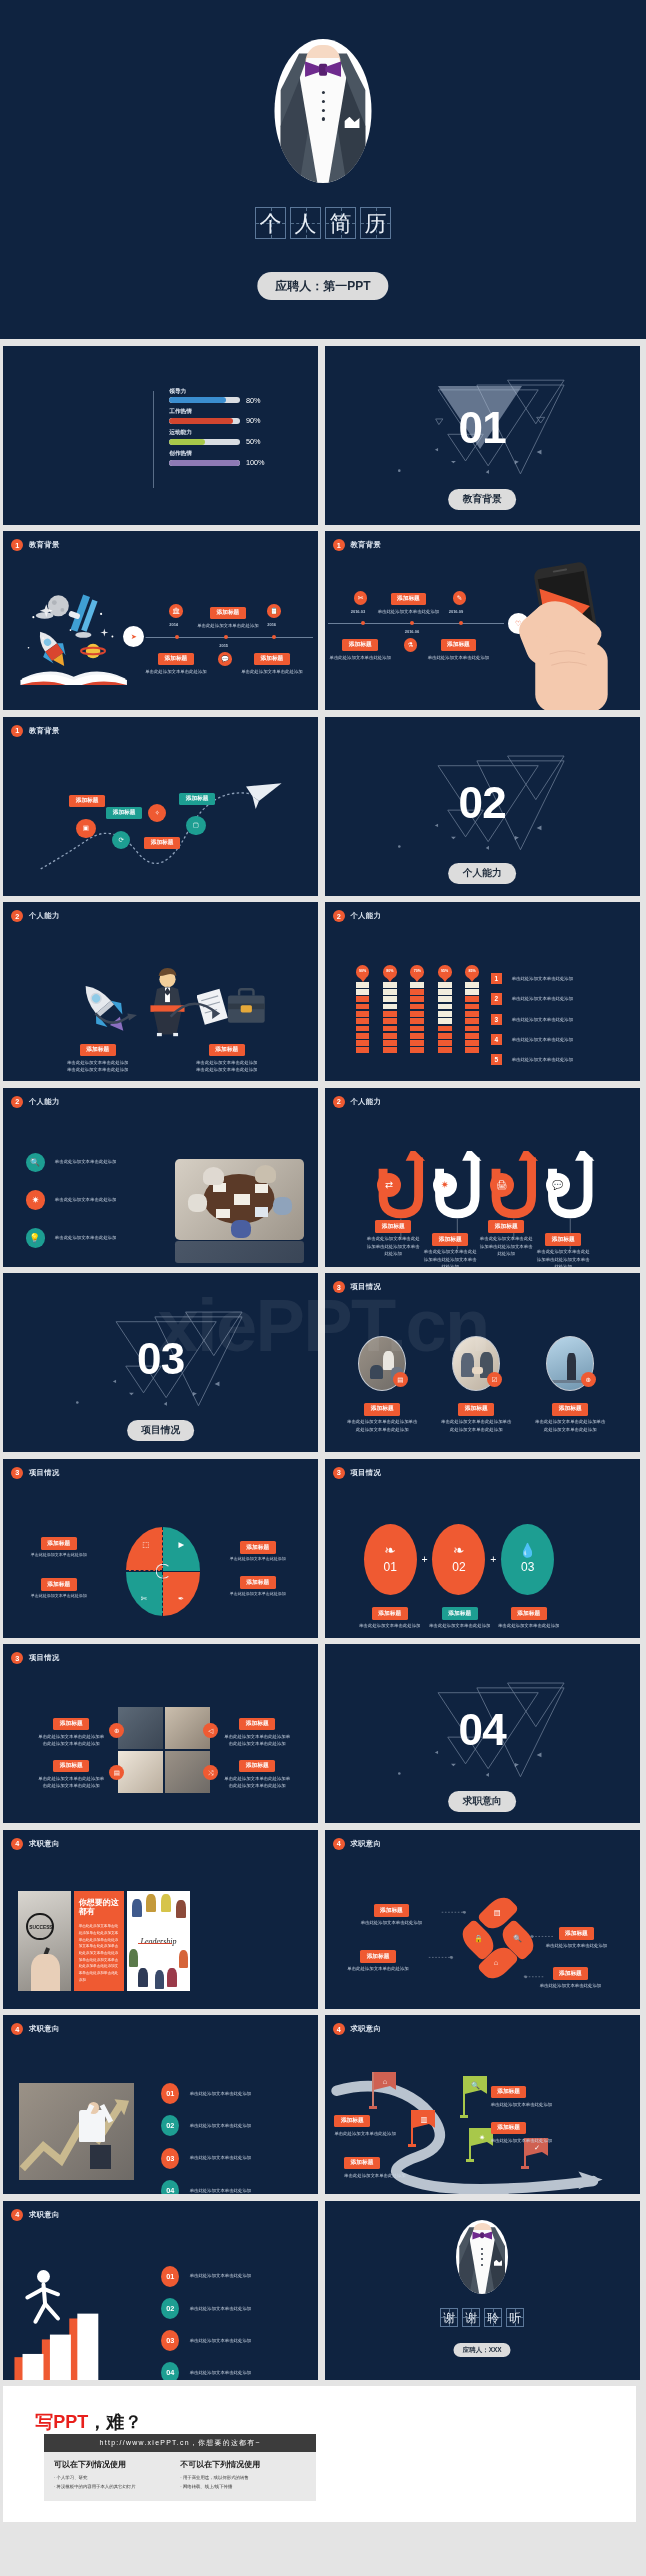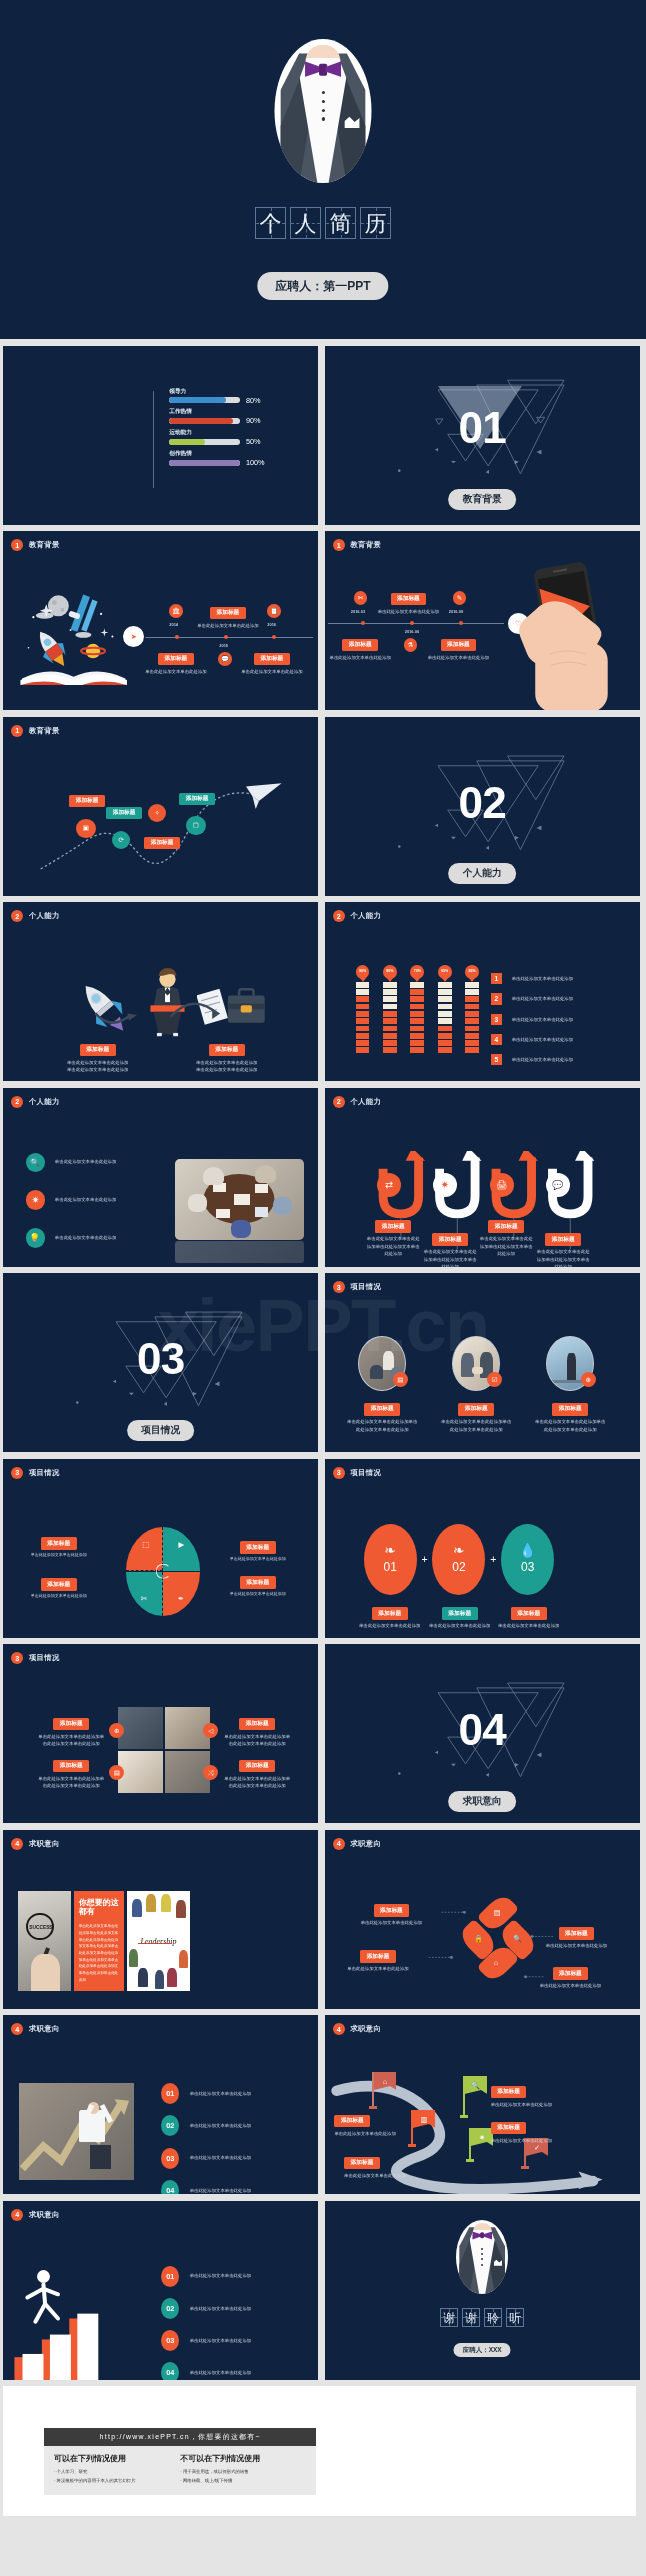--- a/index.html
+++ b/index.html
@@ -208,21 +208,21 @@
 
   
   .promo {
     width: 633px; background: #fff; padding: 24px 32px 21px;
     font-family: "Liberation Sans", sans-serif;
   }
   .promo .l1 { font-size: 18px; font-weight: bold; color: #1a1a1a; }
   .promo .l1 em { color: #e8201c; font-style: normal; }
   .promo .l2 { font-size: 18px; font-weight: bold; color: #1a1a1a; margin: 11.3px 0 0 42px; }
   .promo .l2 em { color: #00a03c; font-style: normal; }
-  .promo .tbl { margin-top: 18px; width: 281px; padding-left: 9px; }
+  .promo .tbl { width: 281px; padding-left: 9px; }
   .promo .tbl .hd {
     background: #3c3c3c; color: #fff; font-size: 6.9px; letter-spacing: 1.3px;
     text-align: center; padding: 4px 0;
   }
   .promo .tbl .bd { background: #e9e9e9; display: flex; padding: 7.3px 9.7px 9.7px; }
   .promo .tbl .bd > div { flex: 1; }
   .promo .tbl h4 { font-size: 8px; color: #1a1a1a; margin-bottom: 4px; }
   .promo .tbl li { list-style: none; font-size: 4.4px; color: #333; line-height: 1.9; }
   .promo .tbl li::before { content: "· "; }
 </style>
@@ -1255,20 +1255,23 @@
         <div class="cell"><span>听</span></div>
       </div>
       <div style="position:absolute;left:50%;top:139px;transform:translateX(-50%);">
         <span class="pill xs">应聘人：XXX</span>
       </div>
     </div>
   </div>
 
   <div class="footer-row">
     <div class="promo">
+      <div class="l1">
+        <em>写PPT</em><span>，难？</span>
+      </div>
       <div class="tbl">
         <div class="hd">http://www.xiePPT.cn，你想要的这都有~</div>
         <div class="bd">
           <div>
             <h4>可以在下列情况使用</h4>
             <ul>
               <li>个人学习、研究</li>
               <li>将汉模板中的内容用于本人的其它幻灯片</li>
             </ul>
           </div>

